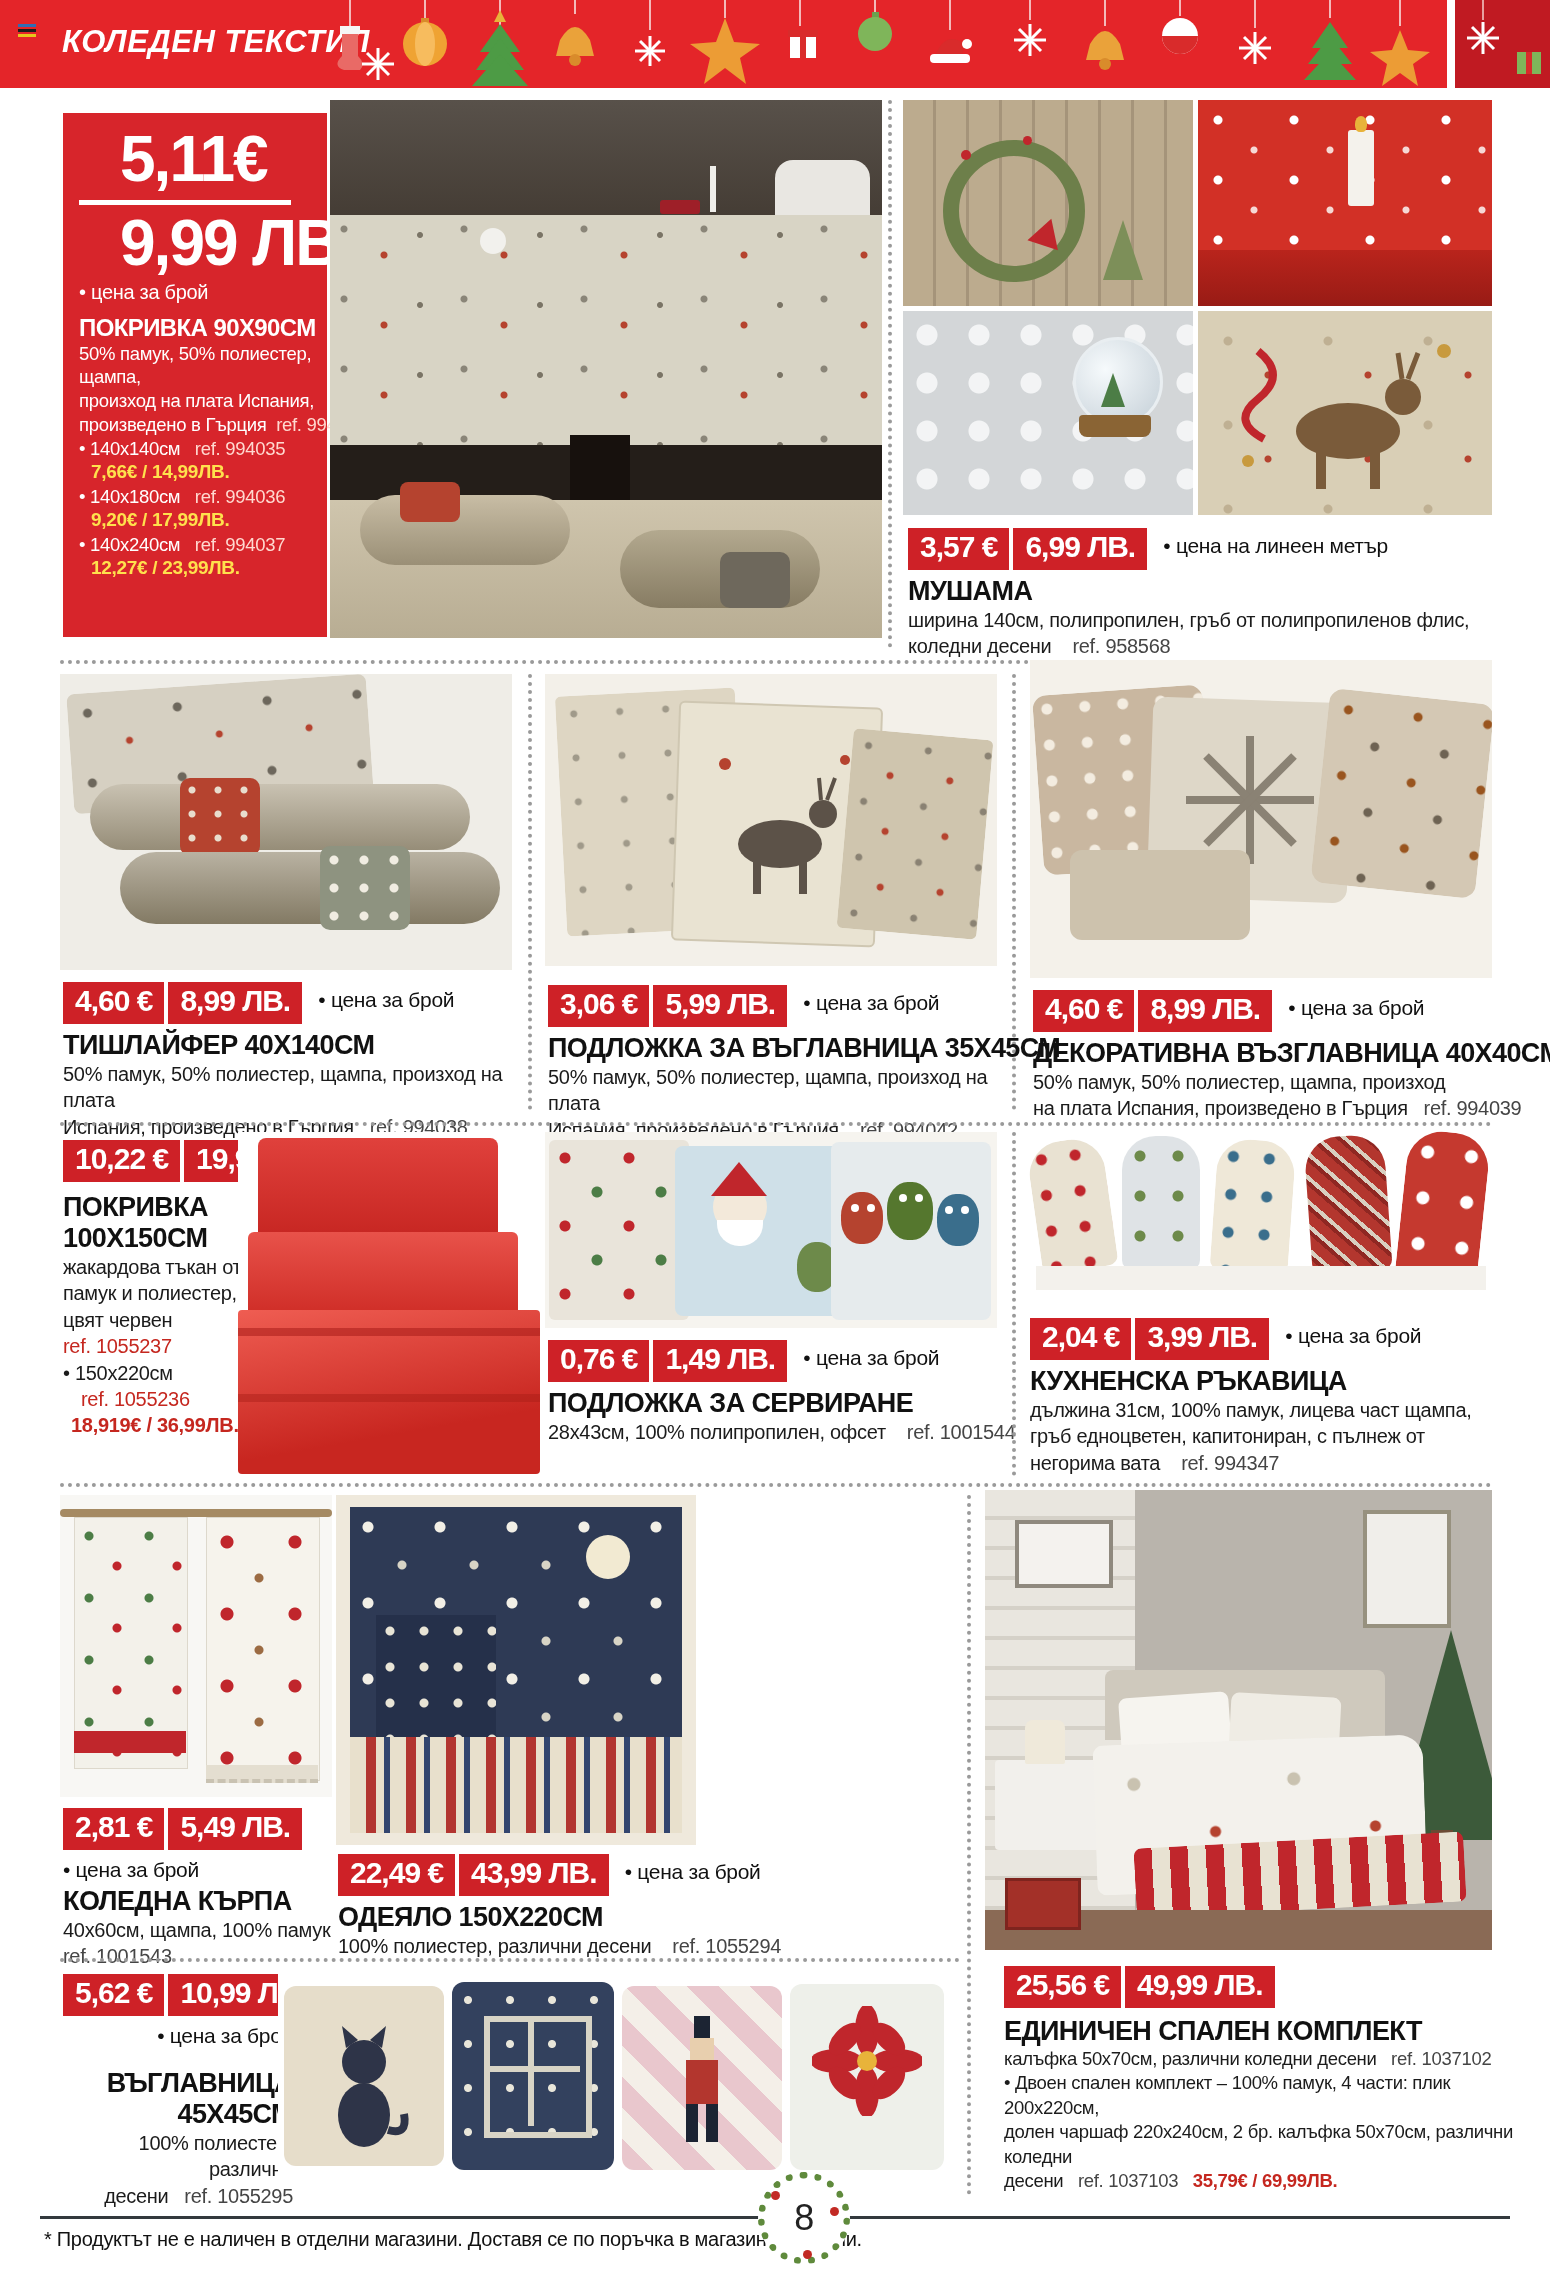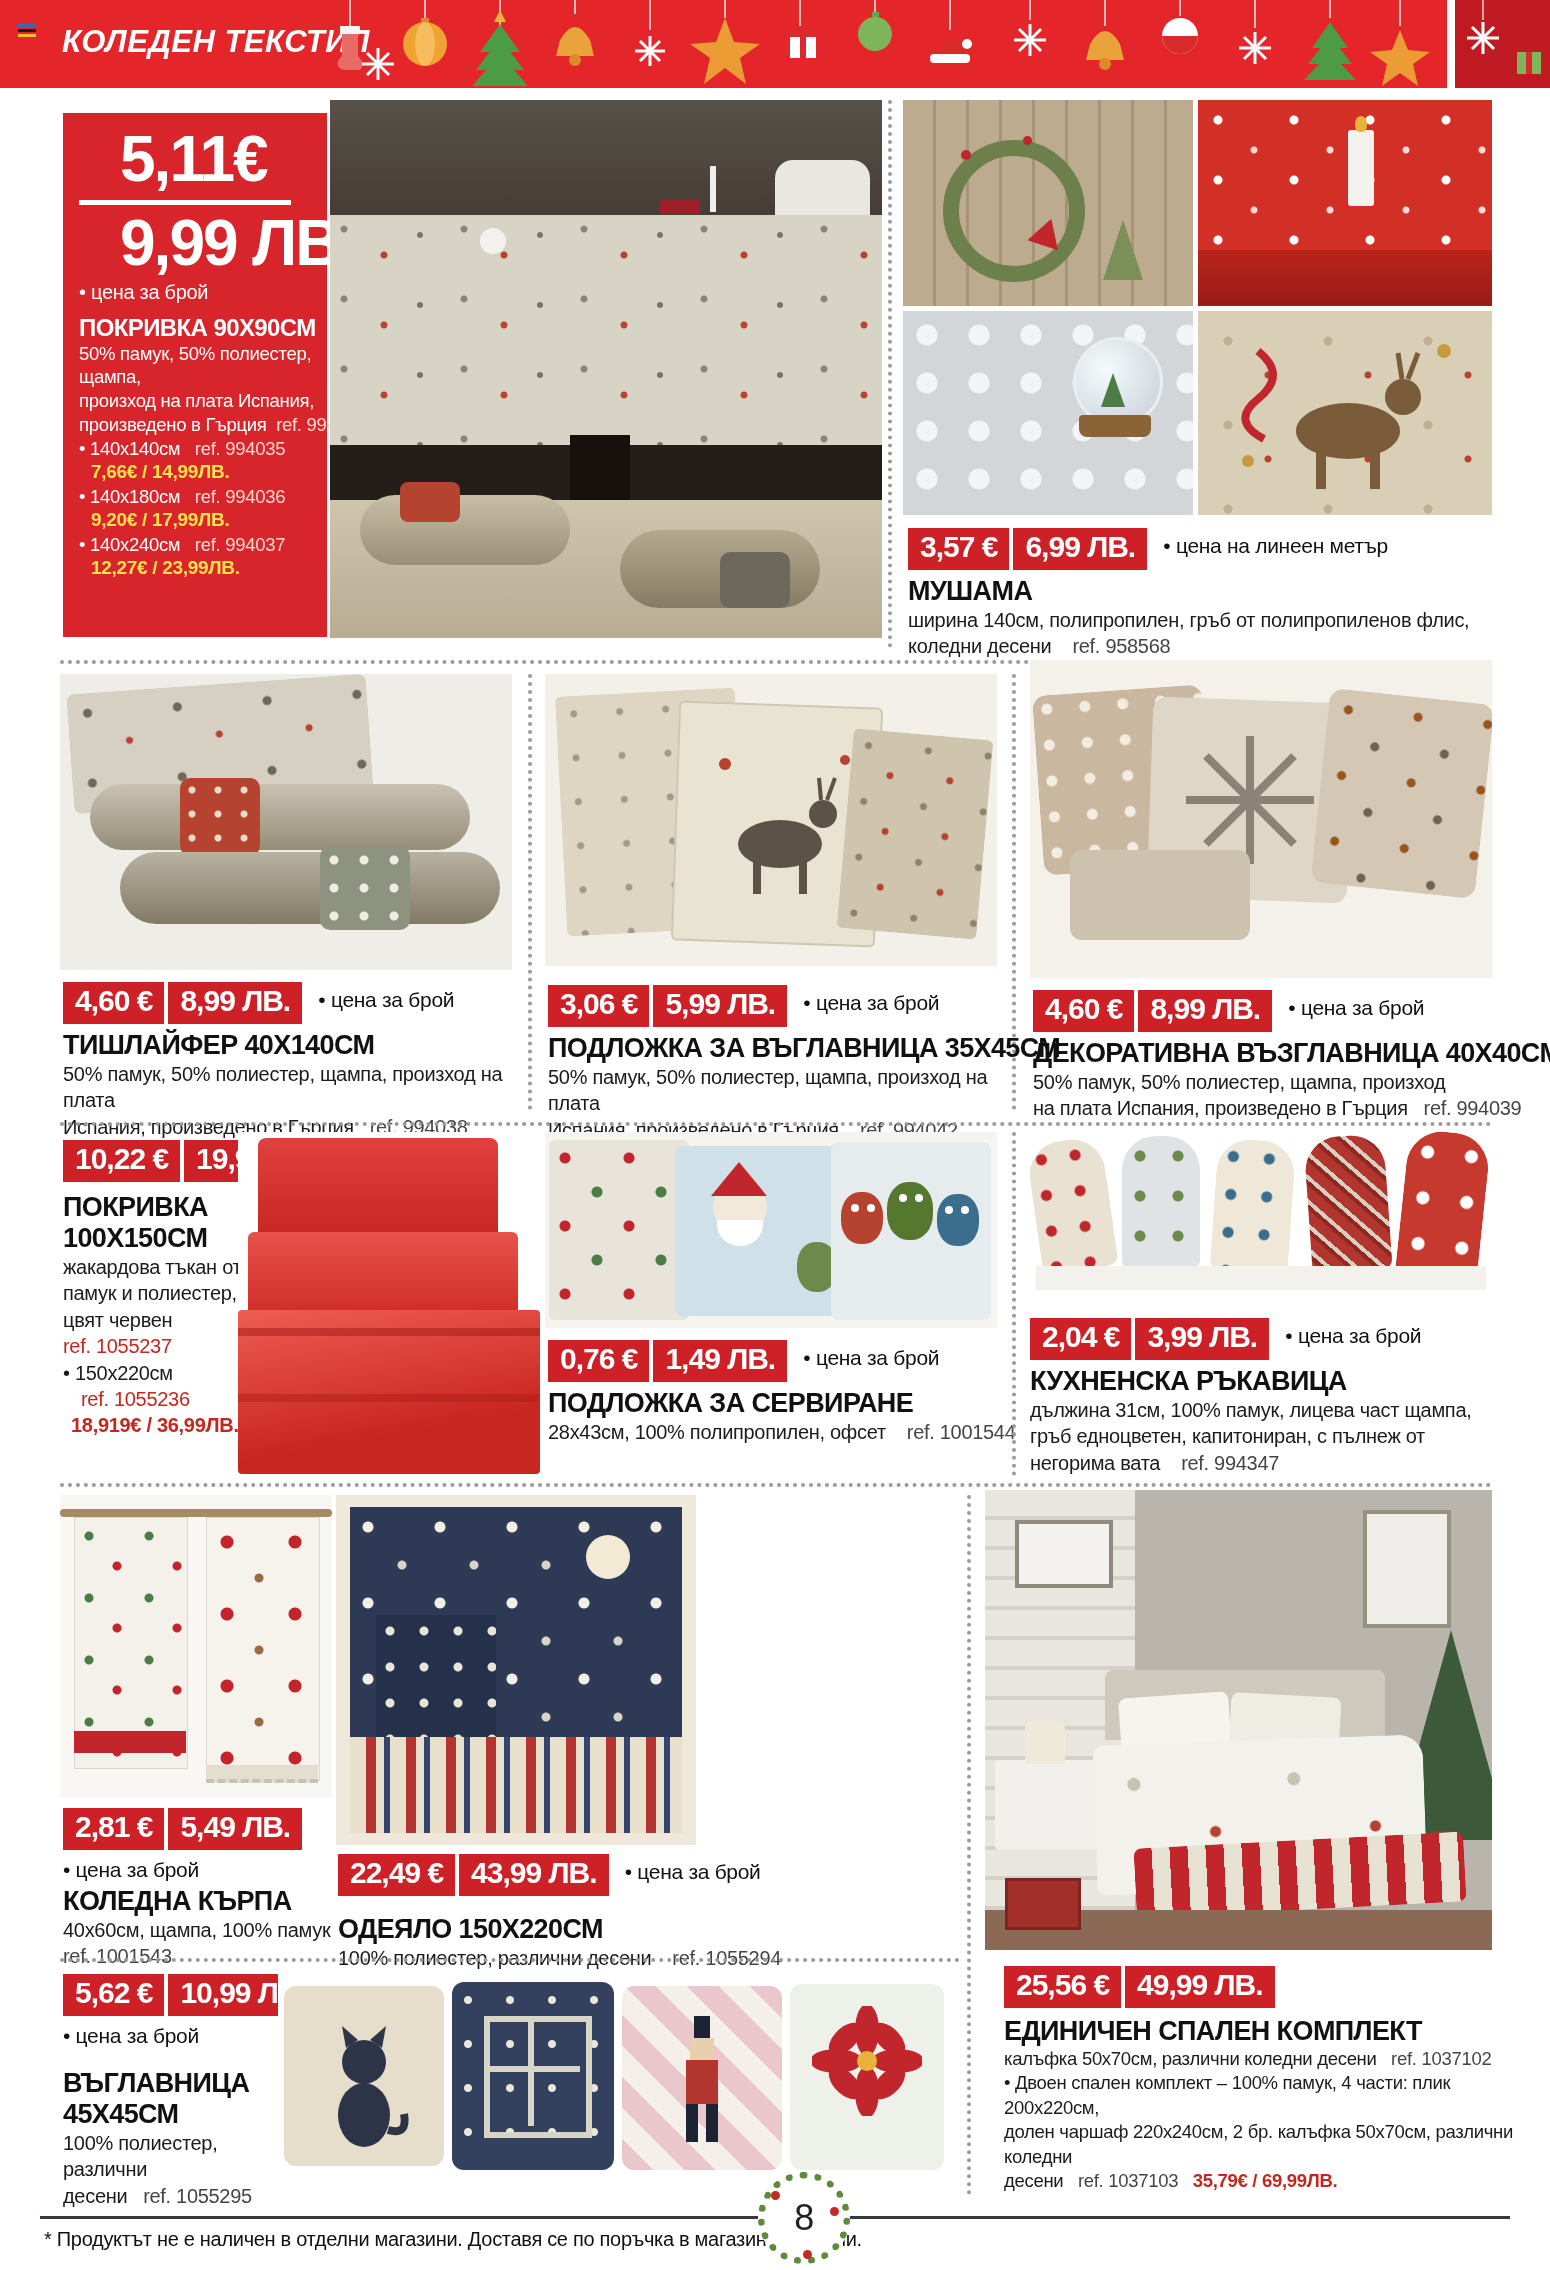--- a/index.html
+++ b/index.html
@@ -490,29 +490,29 @@
   </div>
 
   <div class="abs" style="left:338px;top:1854px;width:620px;">
     <div>
       <span class="badge">
         <span>22,49 €</span>
         <span>43,99 ЛВ.</span>
       </span>
       <span class="unit" style="margin-left:12px;">• цена за брой</span>
     </div>
-    <div class="ptitle" style="margin-top:18px;">ОДЕЯЛО 150X220СМ</div>
+    <div class="ptitle" style="margin-top:6px;">ОДЕЯЛО 150X220СМ</div>
     <div class="desc nowrap">
       <span>100% полиестер, различни десени</span>&nbsp;&nbsp;&nbsp;&nbsp;<span class="ref">ref. 1055294</span>
     </div>
   </div>
 
   <div class="hdot" style="left:60px;top:1958px;width:900px;"></div>
 
-  <div class="abs" style="left:63px;top:1974px;width:230px;">
+  <div class="abs" style="left:63px;top:1974px;width:230px;text-align:right;">
     <span class="badge">
       <span>5,62 €</span>
       <span>10,99 ЛВ.</span>
     </span>
     <div class="unit" style="margin-top:8px;">• цена за брой</div>
     <div class="ptitle" style="margin-top:20px;">ВЪГЛАВНИЦА</div>
     <div class="ptitle">45X45СМ</div>
     <div class="desc">100% полиестер, различни</div>
     <div class="desc nowrap">
       <span>десени</span>&nbsp;&nbsp;&nbsp;<span class="ref">ref. 1055295</span>

